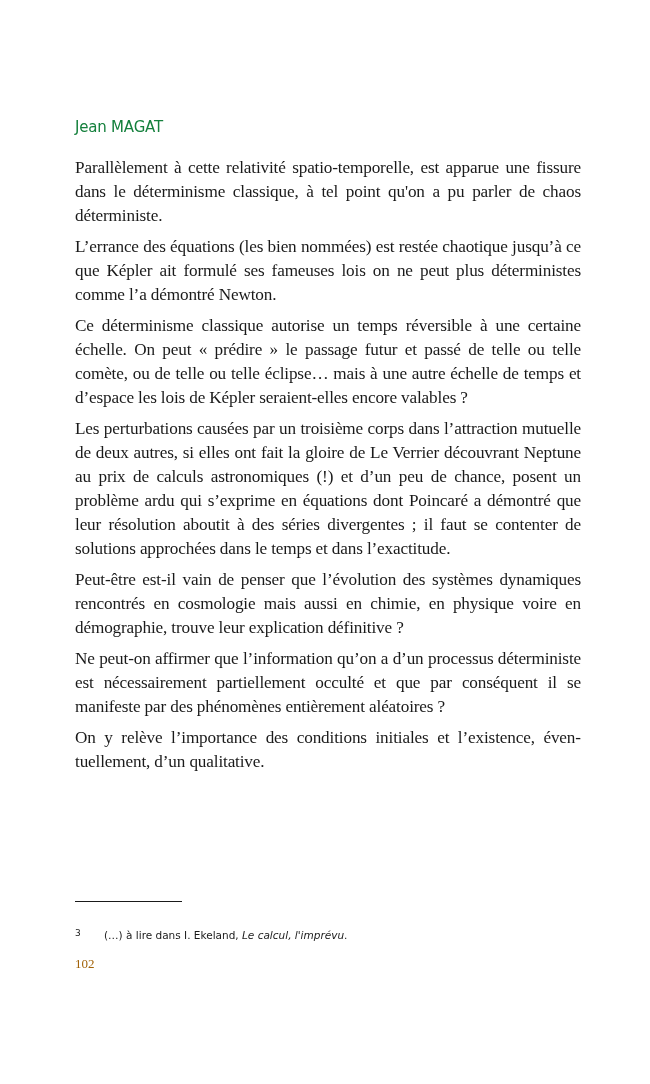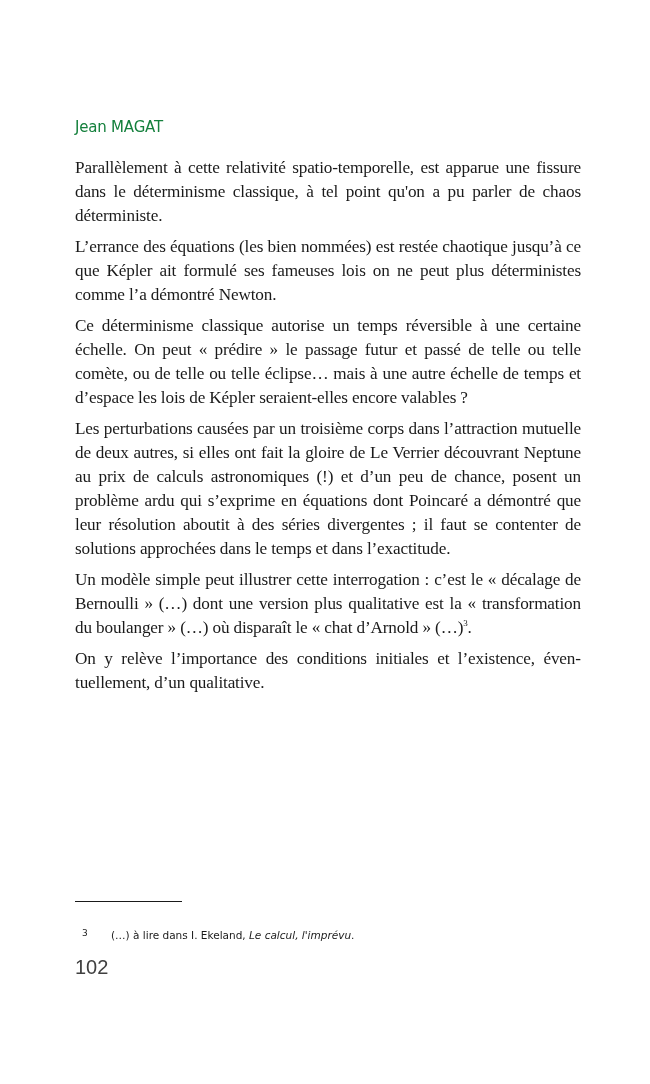--- a/index.html
+++ b/index.html
@@ -54,56 +54,57 @@
     .fn-rule {
       position: absolute;
       left: 0;
       top: 901px;
       width: 107px;
       height: 0;
       border-top: 1px solid #1a1a1a;
     }
     .footnote {
       position: absolute;
-      left: 7px;
+      left: 0;
       top: 928px;
       font-family: "DejaVu Sans", sans-serif;
       font-size: 10.5px;
       white-space: nowrap;
       color: #1a1a1a;
     }
     .footnote .fn-num {
       display: inline-block;
       width: 29px;
       font-size: 9px;
       vertical-align: 3px;
     }
     .footnote em { font-style: italic; }
     .folio {
       position: absolute;
       left: 0;
       top: 956px;
-      font-family: Liberation Sans, sans-serif;
-      font-size: 20px;
-      color: #404040;
+      font-family: Liberation Serif, serif;
+      font-size: 13px;
+      color: #a16207;
     }
   </style>
 </head>
 <body>
 
 <div class="page">
 
   <div class="running-head">Jean MAGAT</div>
 
   <div class="body-text">
     <p>Parallèlement à cette relativité spatio-temporelle, est apparue une fissure dans le déterminisme classique, à tel point qu'on a pu parler de chaos déterministe.</p>
     <p>L’errance des équations (les bien nommées) est restée chaotique jusqu’à ce que Képler ait formulé ses fameuses lois on ne peut plus détermi­nistes comme l’a démontré Newton.</p>
     <p>Ce déterminisme classique autorise un temps réversible à une certaine échelle. On peut « prédire » le passage futur et passé de telle ou telle comète, ou de telle ou telle éclipse… mais à une autre échelle de temps et d’espace les lois de Képler seraient-elles encore valables ?</p>
     <p>Les perturbations causées par un troisième corps dans l’attraction mutuelle de deux autres, si elles ont fait la gloire de Le Verrier décou­vrant Neptune au prix de calculs astronomiques (!) et d’un peu de chance, posent un problème ardu qui s’exprime en équations dont Poincaré a démontré que leur résolution aboutit à des séries diver­gentes ; il faut se contenter de solutions approchées dans le temps et dans l’exactitude.</p>
-    <p><span>Un modèle simple peut illustrer cette interrogation : c’est le « décalage de Bernoulli » (…) dont une version plus qualitative est la « transfor­mation du boulanger » (…) où disparaît le « chat d’Arnold » (…)</span><sup class="fnref">3</sup><span>.</span></p>
+    <p>Peut-être est-il vain de penser que l’évolution des systèmes dynamiques rencontrés en cosmologie mais aussi en chimie, en physique voire en démographie, trouve leur explication définitive ?</p>
+    <p>Ne peut-on affirmer que l’information qu’on a d’un processus déter­ministe est nécessairement partiellement occulté et que par conséquent il se manifeste par des phénomènes entièrement aléatoires ?</p>
     <p>On y relève l’importance des conditions initiales et l’existence, éven­tuellement, d’un qualitative.</p>
   </div>
 
   <div class="fn-rule"></div>
 
   <div class="footnote">
     <span class="fn-num">3</span><span>(…) à lire dans I. Ekeland, </span><em>Le calcul, l'imprévu</em><span>.</span>
   </div>
 
   <div class="folio">102</div>

